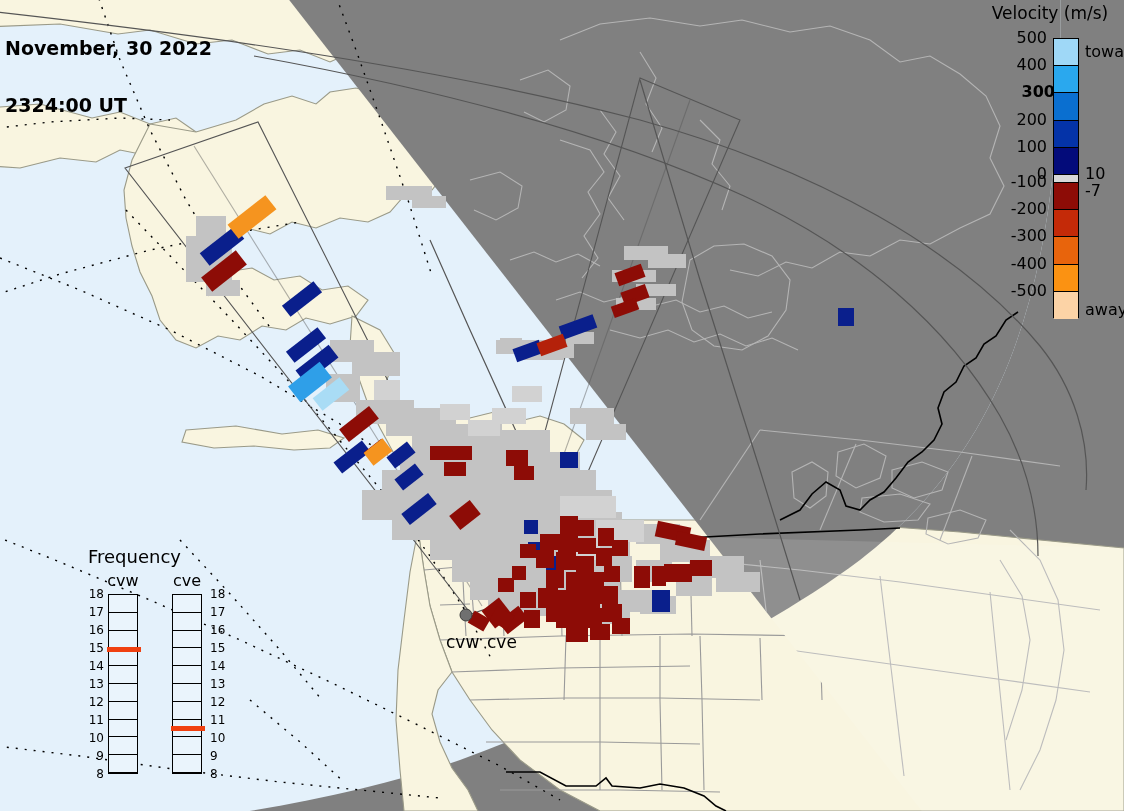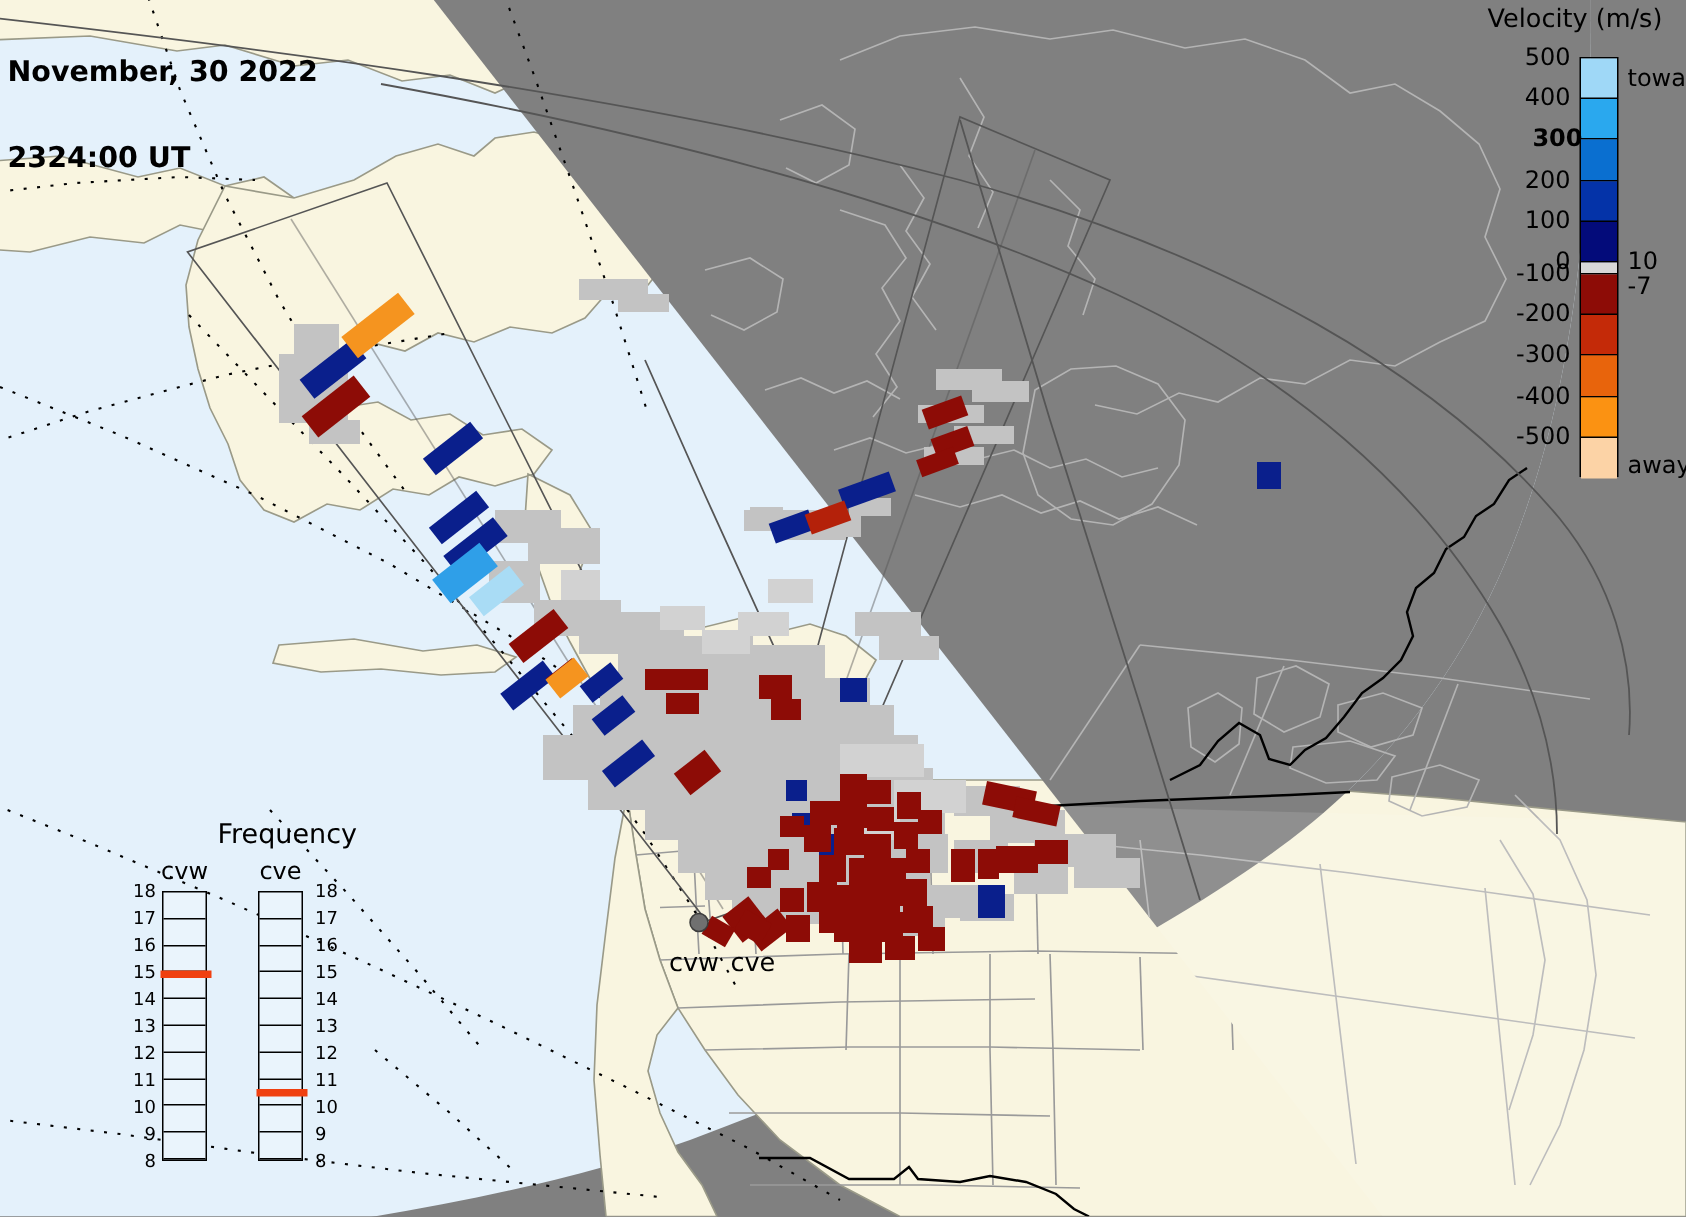--- a/index.html
+++ b/index.html
@@ -26,21 +26,21 @@
      border:1px solid #000;box-sizing:border-box;}
   .vband{width:100%;box-sizing:border-box;border-bottom:1px solid #000;}
   .vband:last-child{border-bottom:none;}
   .vtick{position:absolute;right:0px;width:55px;text-align:right;
      color:#000;font-size:16px;line-height:16px;}
   .vside{position:absolute;left:0px;color:#000;font-size:16px;line-height:16px;
      white-space:nowrap;}
 
   
   #freqbox{position:absolute;left:88px;top:546px;width:150px;height:245px;}
-  #freq-title{position:absolute;left:0;top:0;width:150px;text-align:right;
+  #freq-title{position:absolute;left:0;top:0;width:150px;text-align:left;
      color:#000;font-size:18px;}
   .fcol{position:absolute;top:48px;}
   .fname{position:absolute;top:-23px;left:50%;transform:translateX(-50%);
      color:#000;font-size:16px;white-space:nowrap;}
   .fbar{position:relative;width:30px;height:180px;border:1px solid #000;
      background:#eaf4fc;box-sizing:border-box;}
   .fcell{height:10%;box-sizing:border-box;border-bottom:1px solid #000;}
   .fcell:last-child{border-bottom:none;}
   .fmark{position:absolute;left:-2px;width:34px;height:5px;background:#f04010;}
   .flab{position:absolute;font-size:12px;line-height:16px;color:#000;}

